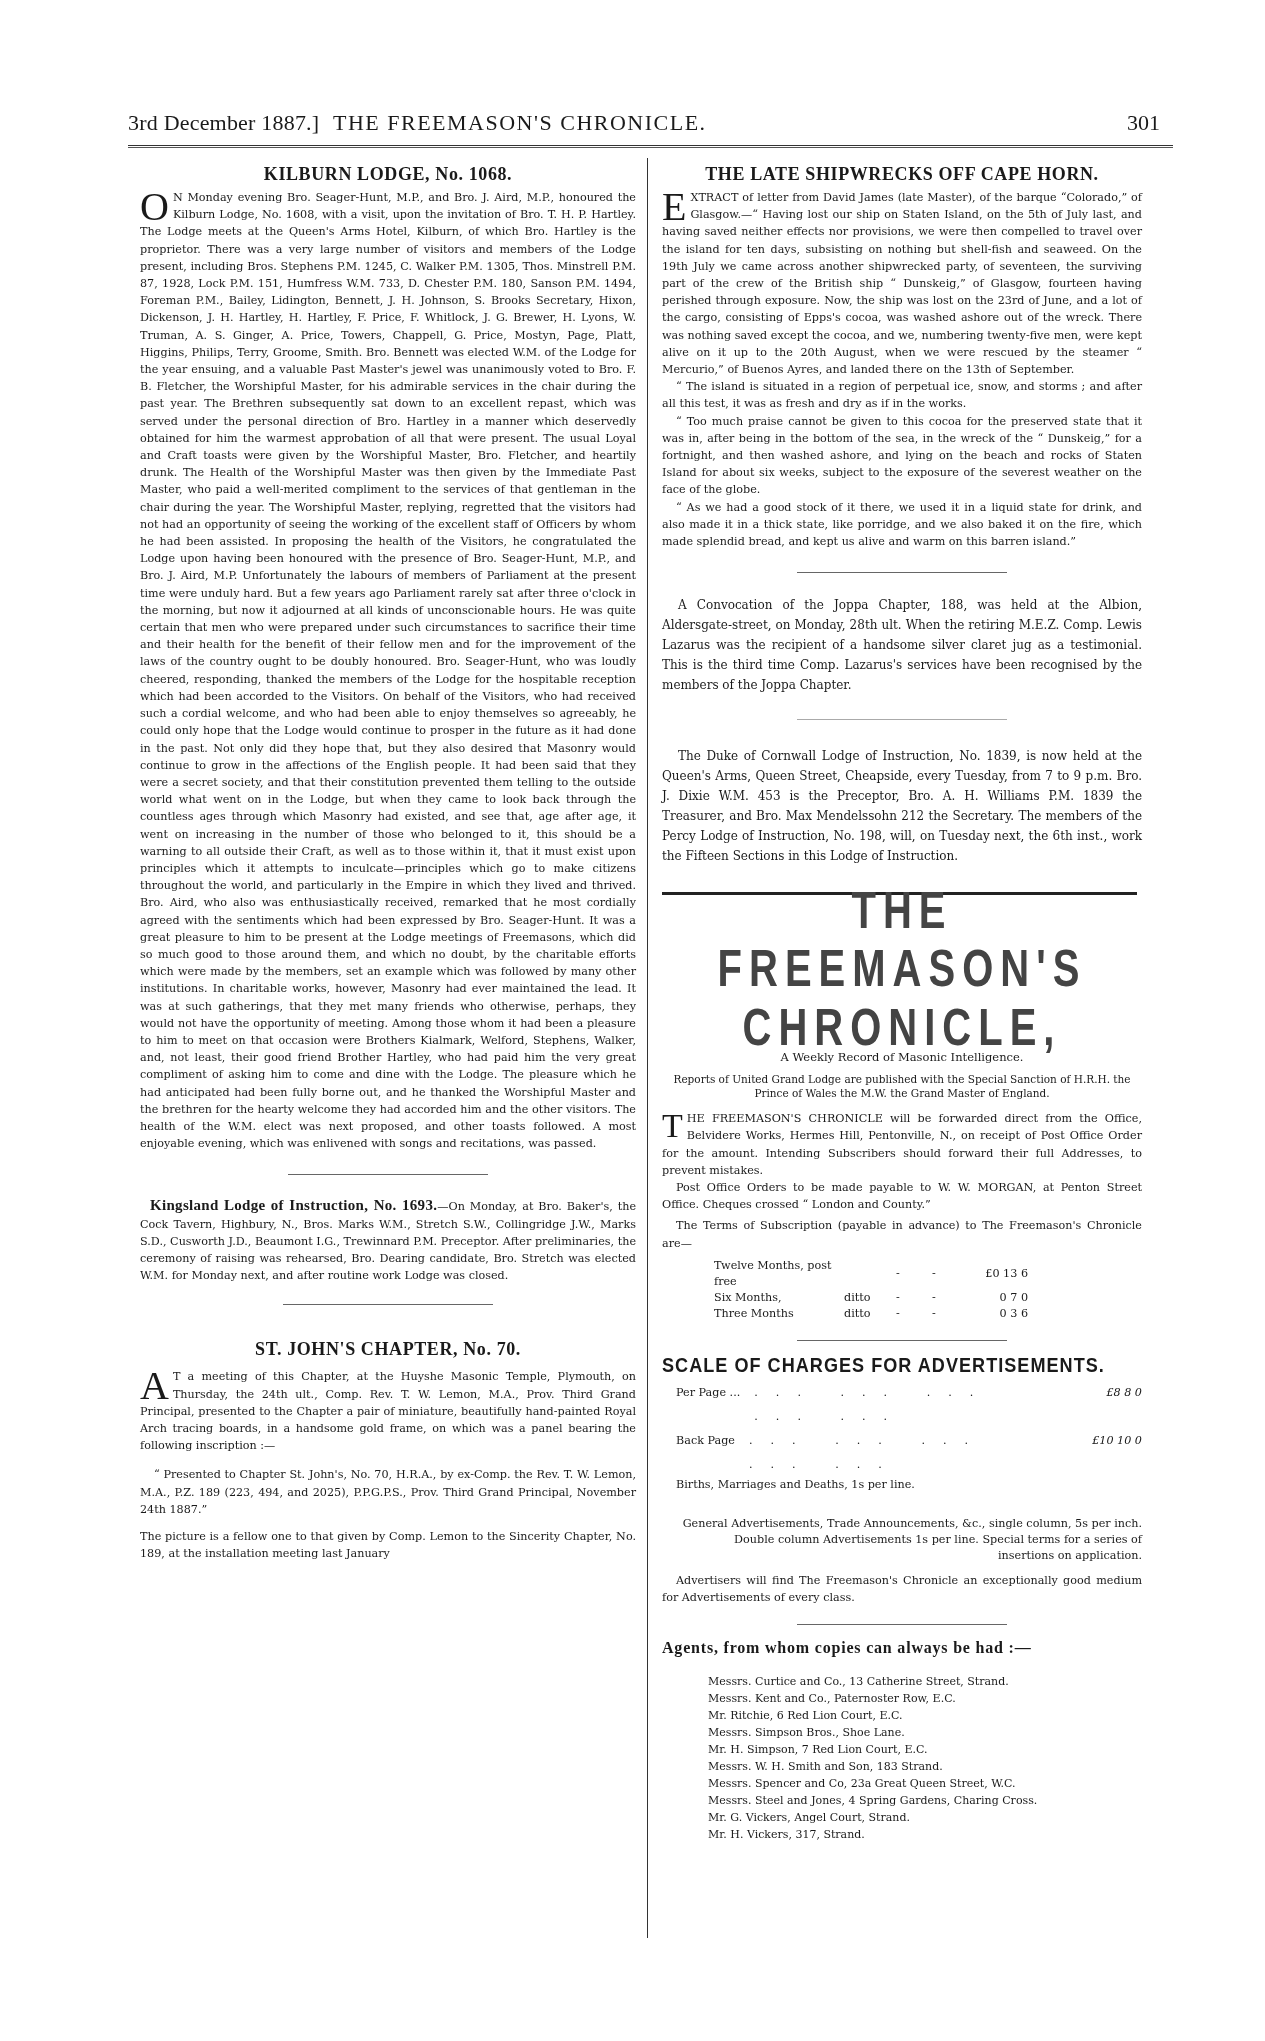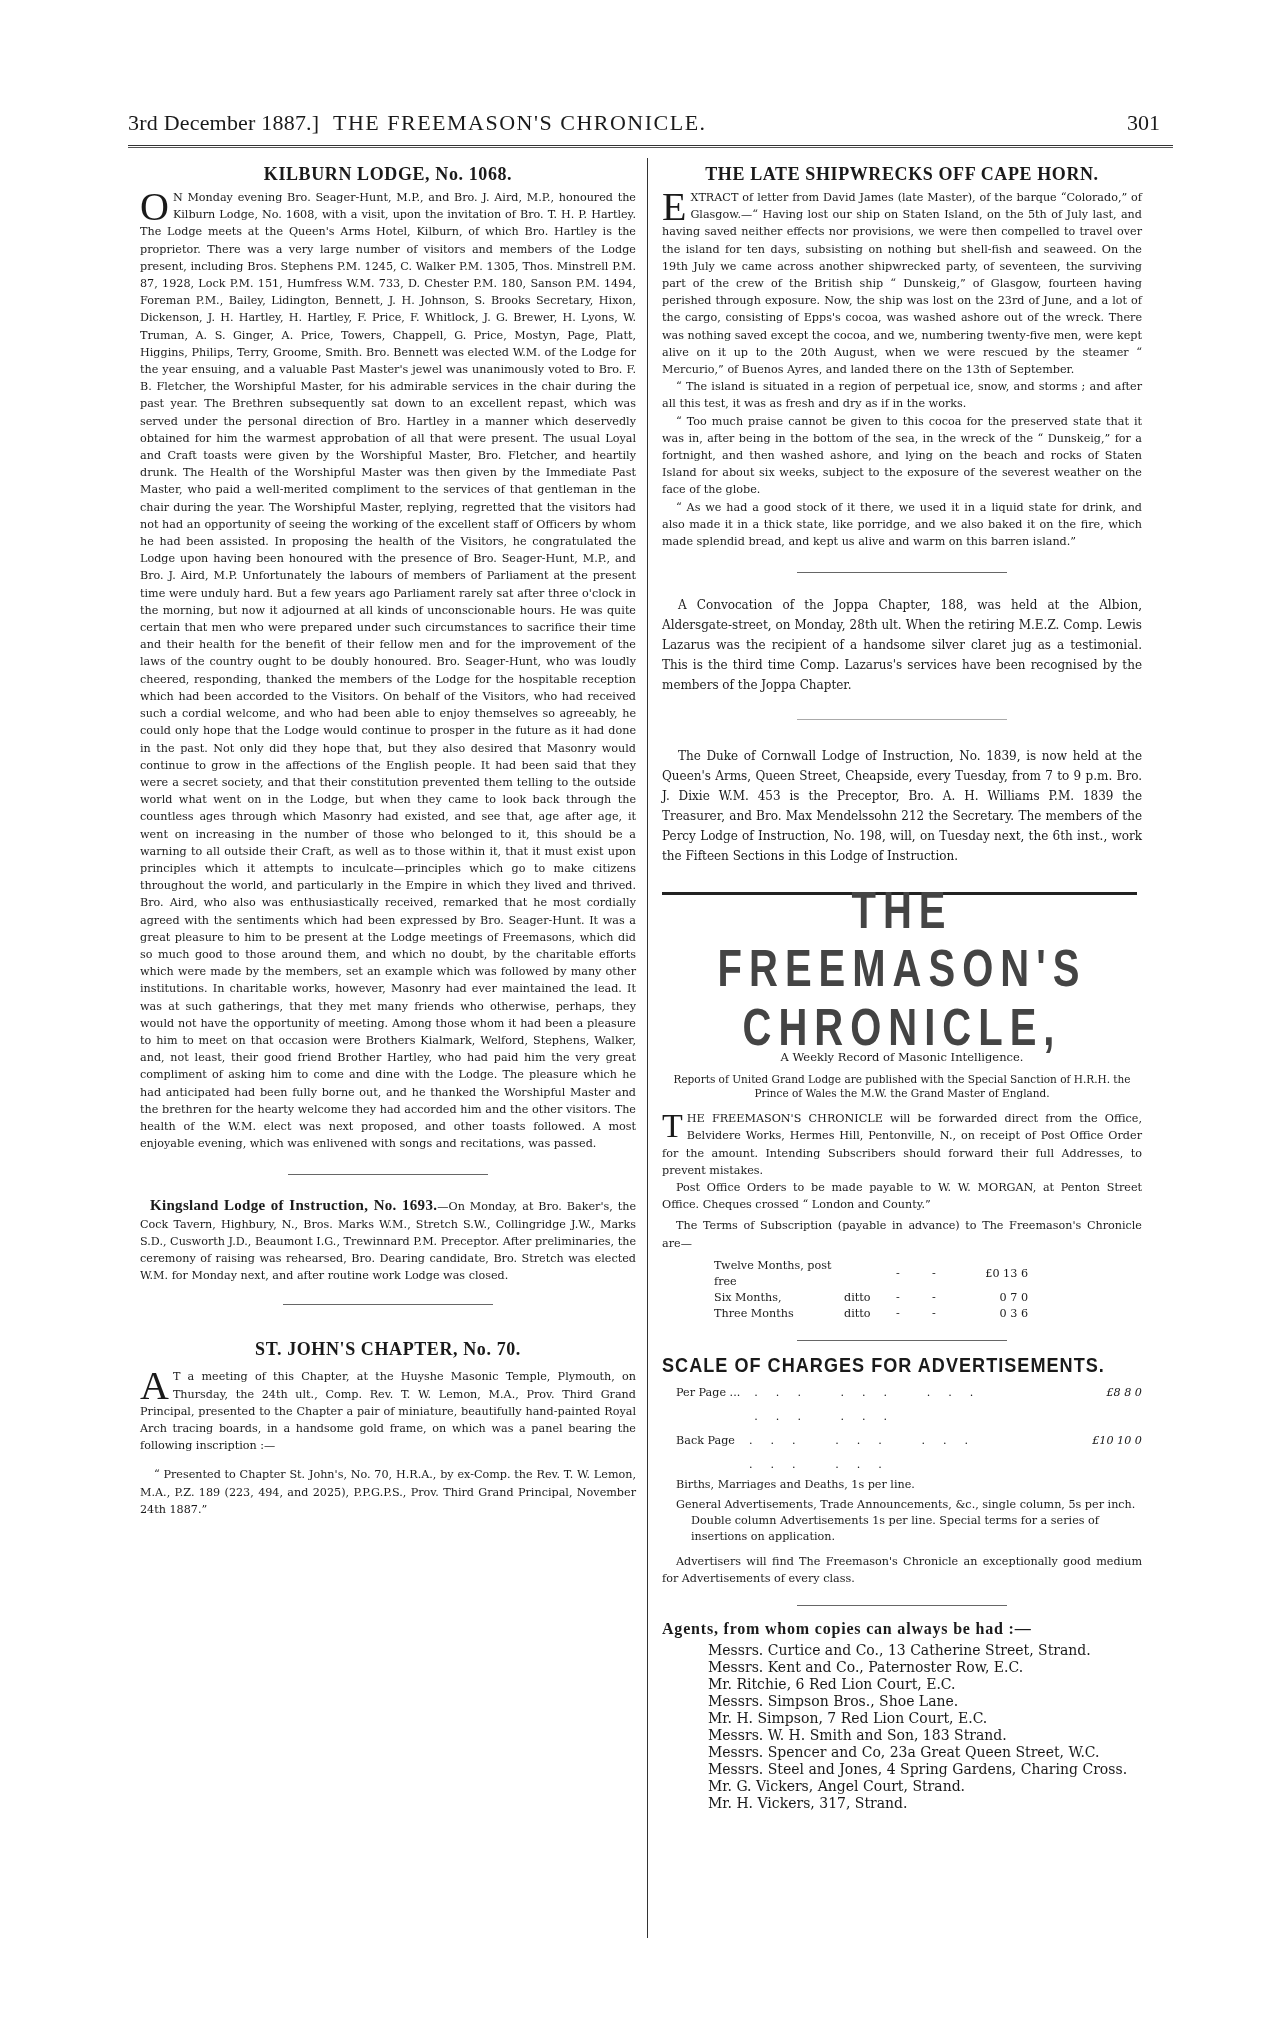--- a/index.html
+++ b/index.html
@@ -38,21 +38,21 @@
   .terms-table td { padding: 0 4px; }
 
   .scale-title { font-family: "Liberation Sans", sans-serif; font-size: 21px; letter-spacing: 1.2px; transform: scaleX(0.86); transform-origin: left; white-space: nowrap; margin-top: 12px; }
   .charges { margin: 4px 0 0 14px; font-size: 11.2px; line-height: 24px; }
   .charge-row { display: flex; }
   .charge-row .dots { flex: 1; letter-spacing: 18px; padding-left: 14px; }
   .charge-row .amt { width: 90px; text-align: right; font-style: italic; }
   .hang { padding-left: 15px; text-indent: -15px; margin-left: 14px; font-size: 11.2px; line-height: 16px; }
 
   .agents-title { font-family: "Liberation Serif", serif; font-size: 16px; letter-spacing: 0.8px; margin-top: 14px; }
-  .agents-list { margin: 4px 0 0 46px; font-size: 14px; line-height: 17px; }
+  .agents-list { margin: 16px 0 0 46px; font-size: 11px; line-height: 17px; }
 </style>
 </head>
 <body>
 
 <header class="masthead">
   <span class="mh-date">3rd December 1887.]</span>
   <span class="mh-title">THE FREEMASON'S CHRONICLE.</span>
   <span class="mh-page">301</span>
   <div class="mh-rule"></div>
 </header>
@@ -76,20 +76,21 @@
   </article>
 
   <div class="sep" style="width:210px; margin-top:20px; margin-bottom:34px;"></div>
 
   <article>
     <h2 class="heading" style="margin-bottom:8px;">ST. JOHN'S CHAPTER, No. 70.</h2>
     <p class="para small">
       <span class="dropcap">A</span><span>T a meeting of this Chapter, at the Huyshe Masonic Temple, Plymouth, on Thursday, the 24th ult., Comp. Rev. T. W. Lemon, M.A., Prov. Third Grand Principal, presented to the Chapter a pair of miniature, beautifully hand-painted Royal Arch tracing boards, in a handsome gold frame, on which was a panel bearing the following inscription :—</span>
     </p>
     <p class="para small indent" style="margin-top:12px;">“ Presented to Chapter St. John's, No. 70, H.R.A., by ex-Comp. the Rev. T. W. Lemon, M.A., P.Z. 189 (223, 494, and 2025), P.P.G.P.S., Prov. Third Grand Principal, November 24th 1887.”</p>
+    <p class="para small" style="margin-top:10px;">The picture is a fellow one to that given by Comp. Lemon to the Sincerity Chapter, No. 189, at the installation meeting last January</p>
   </article>
 </section>
 
 <section class="col col-right">
   <article>
     <h2 class="heading">THE LATE SHIPWRECKS OFF CAPE HORN.</h2>
     <p class="para small">
       <span class="dropcap">E</span><span>XTRACT of letter from David James (late Master), of the barque “Colorado,” of Glasgow.—“ Having lost our ship on Staten Island, on the 5th of July last, and having saved neither effects nor provisions, we were then compelled to travel over the island for ten days, subsisting on nothing but shell-fish and seaweed. On the 19th July we came across another shipwrecked party, of seventeen, the surviving part of the crew of the British ship “ Dunskeig,” of Glasgow, fourteen having perished through exposure. Now, the ship was lost on the 23rd of June, and a lot of the cargo, consisting of Epps's cocoa, was washed ashore out of the wreck. There was nothing saved except the cocoa, and we, numbering twenty-five men, were kept alive on it up to the 20th August, when we were rescued by the steamer “ Mercurio,” of Buenos Ayres, and landed there on the 13th of September.</span>
     </p>
     <p class="para small indent">“ The island is situated in a region of perpetual ice, snow, and storms ; and after all this test, it was as fresh and dry as if in the works.</p>
@@ -153,21 +154,21 @@
         <span class="dots">... ... ... ... ...</span>
         <span class="amt">£8 8 0</span>
       </div>
       <div class="charge-row">
         <span>Back Page</span>
         <span class="dots">... ... ... ... ...</span>
         <span class="amt">£10 10 0</span>
       </div>
     </div>
     <p class="hang">Births, Marriages and Deaths, 1s per line.</p>
-    <p class="hang" style="margin-top:4px;">General Advertisements, Trade Announcements, &amp;c., single column, 5s per inch. Double column Advertisements 1s per line. Special terms for a series of insertions on application.</p>
+    <p class="hang" style="margin-top:23px;text-align:right;">General Advertisements, Trade Announcements, &amp;c., single column, 5s per inch. Double column Advertisements 1s per line. Special terms for a series of insertions on application.</p>
     <p class="para small indent" style="margin-top:8px;">Advertisers will find The Freemason's Chronicle an exceptionally good medium for Advertisements of every class.</p>
   </section>
 
   <div class="sep" style="width:210px; margin-top:18px;"></div>
 
   <section>
     <h3 class="agents-title">Agents, from whom copies can always be had :—</h3>
     <ul class="agents-list" style="list-style:none;">
       <li>Messrs. Curtice and Co., 13 Catherine Street, Strand.</li>
       <li>Messrs. Kent and Co., Paternoster Row, E.C.</li>

